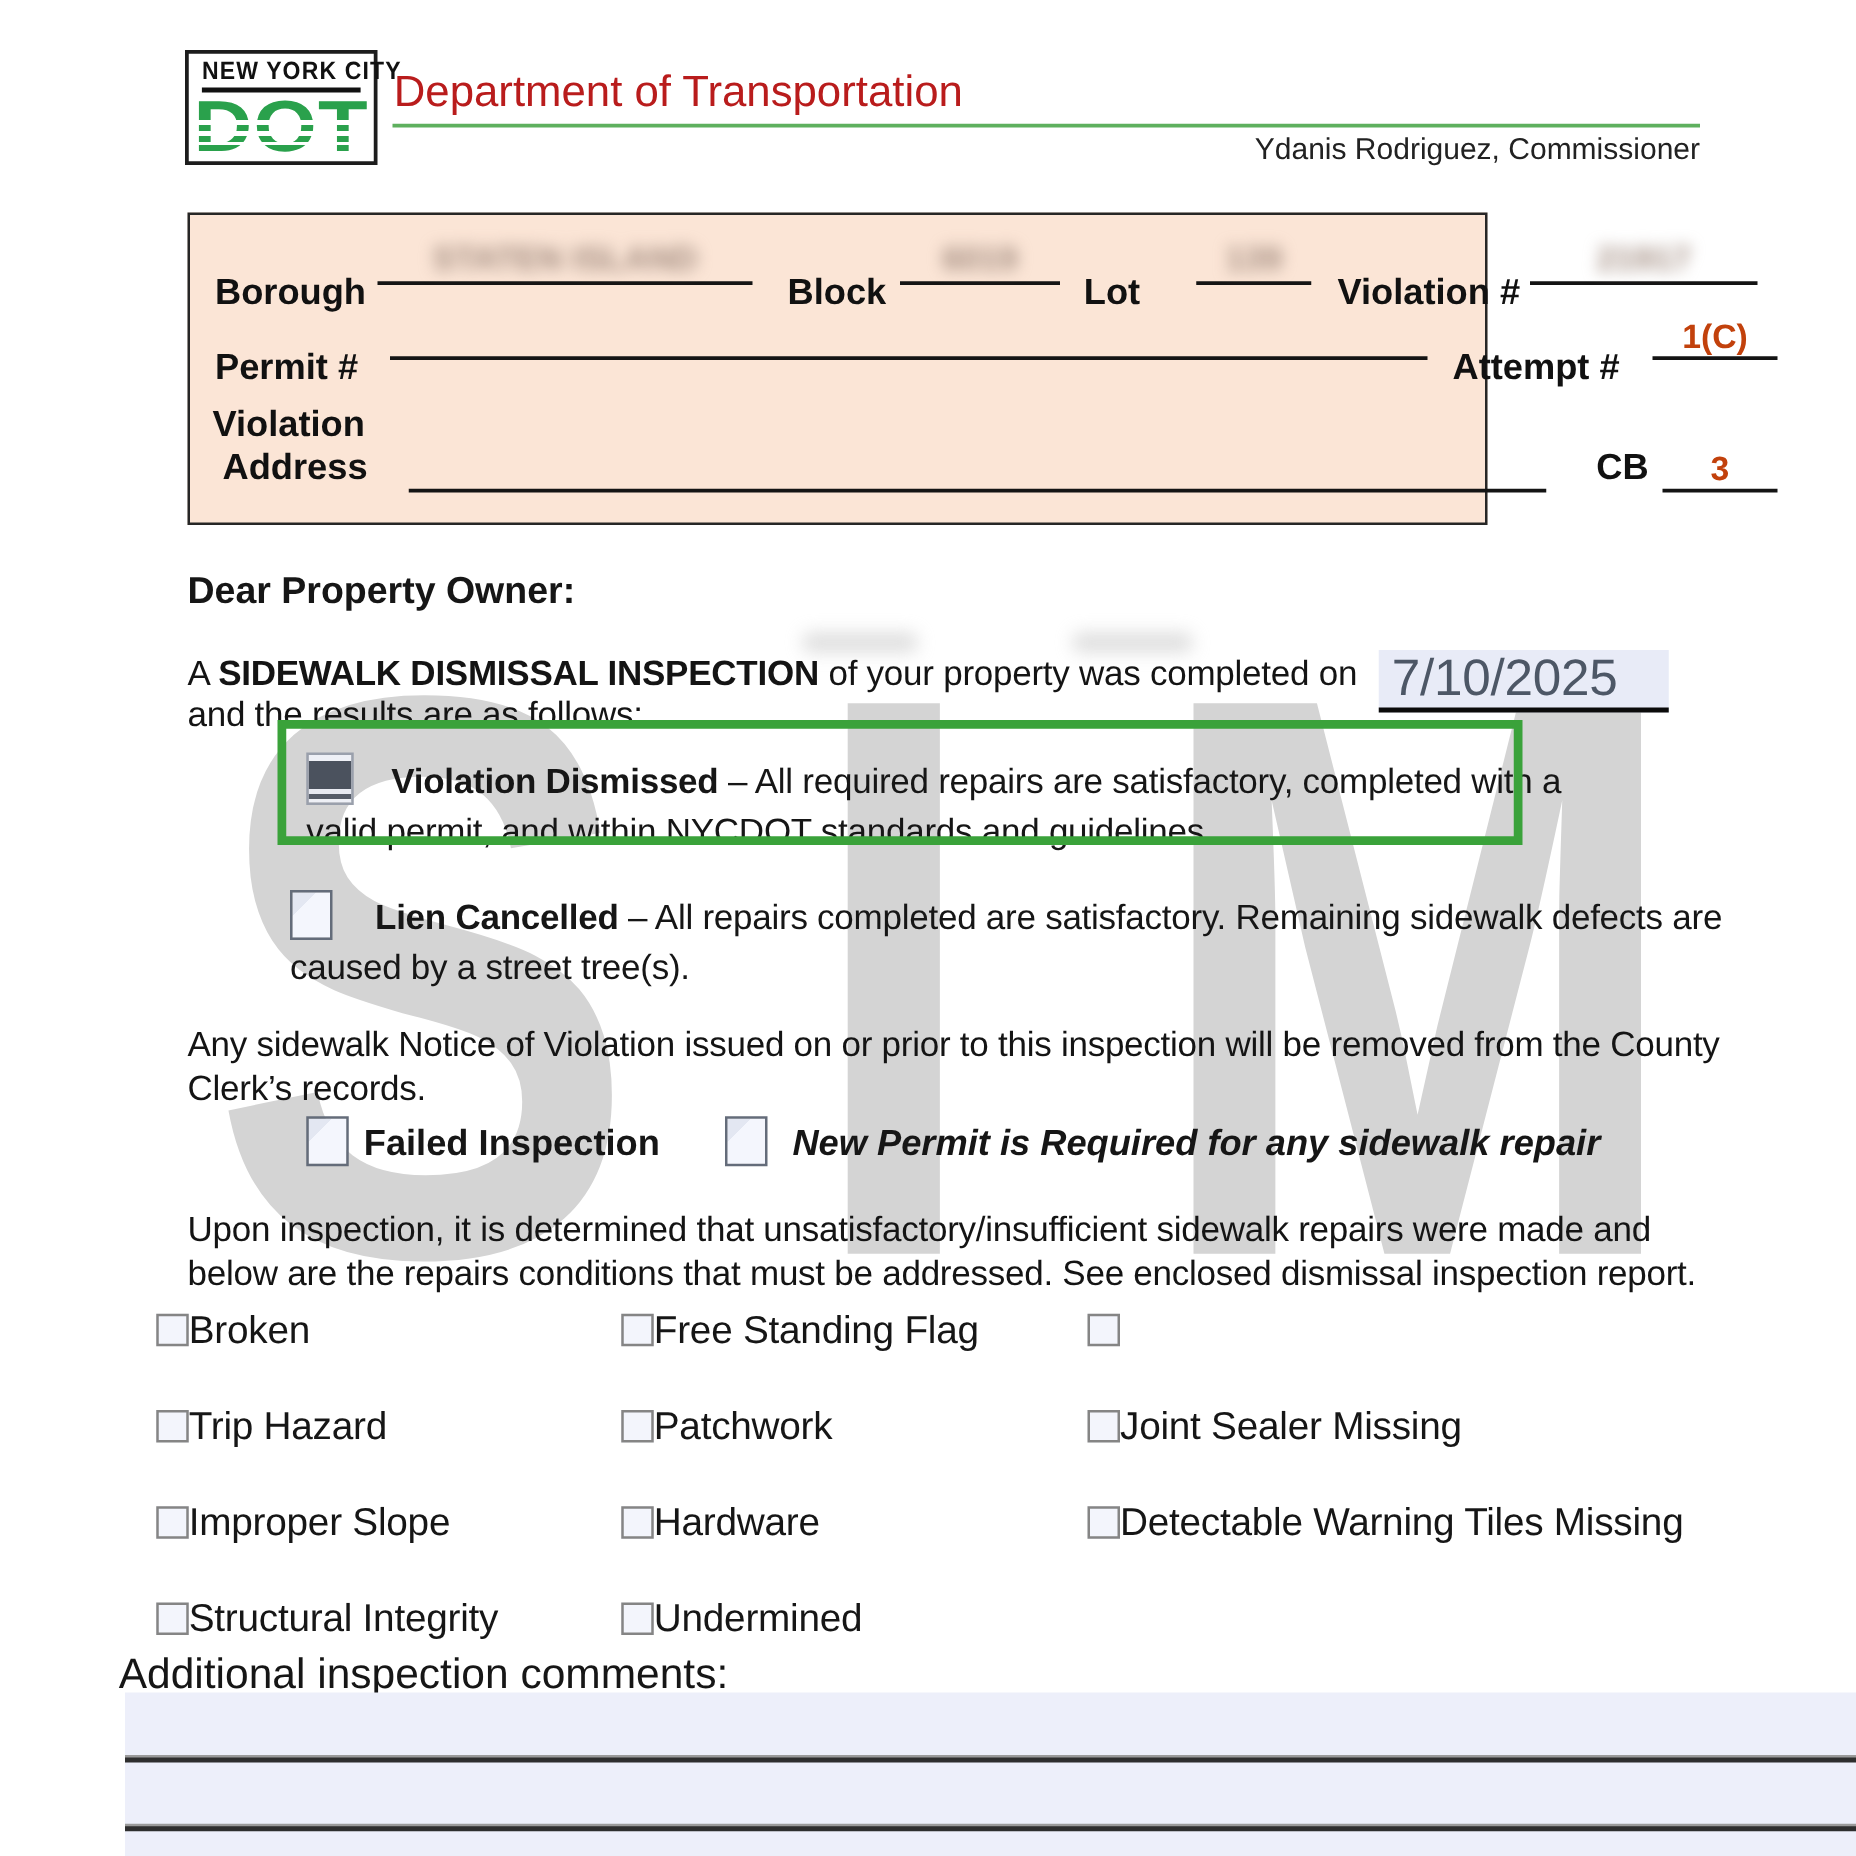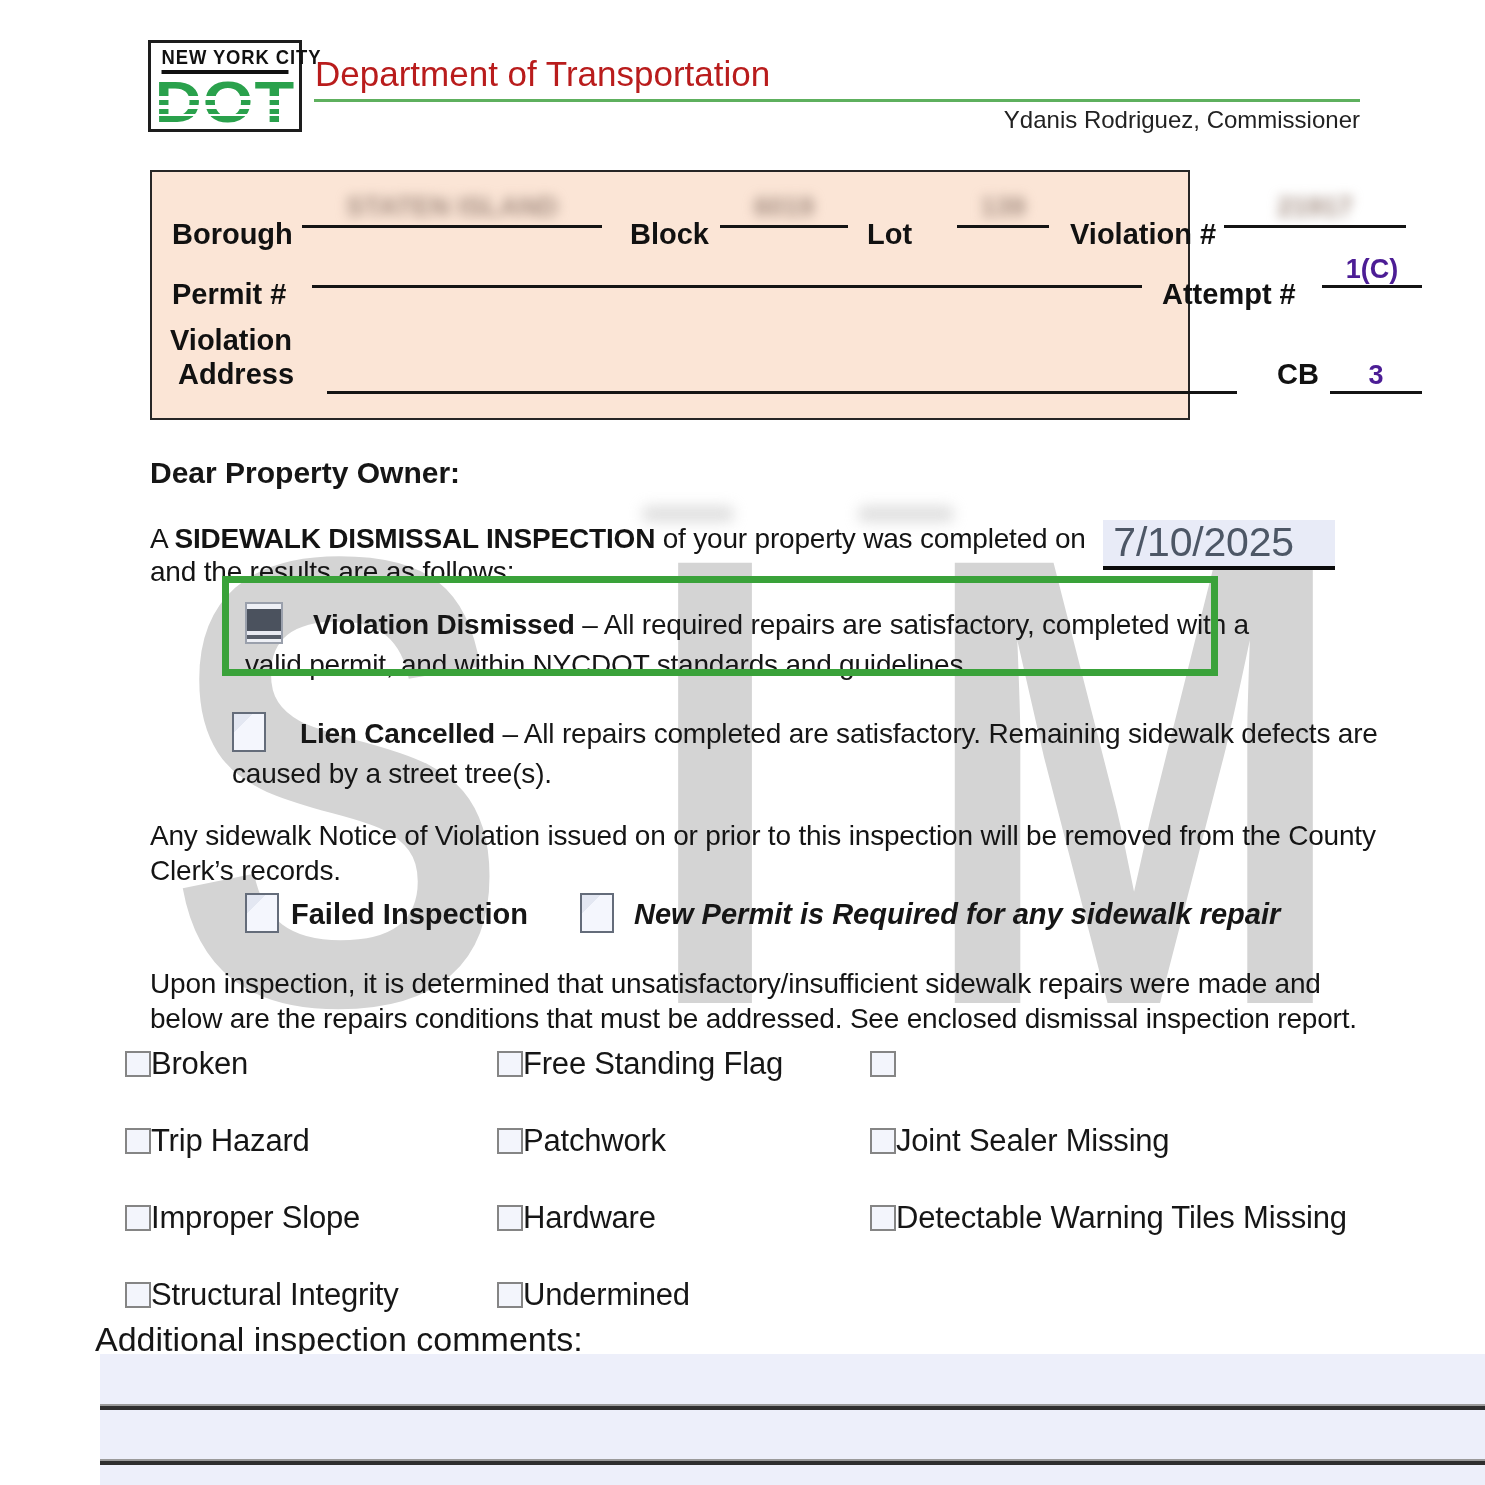--- a/index.html
+++ b/index.html
@@ -47,21 +47,21 @@
   #info-box {
     left:150px; top:170px; width:1040px; height:250px; z-index:1;
     background:#fbe5d6; border:2px solid #262626; font-size:29px;
   }
   #info-box .lbl { font-weight:bold; color:#111; white-space:nowrap; }
   .uline {
     position:absolute; border-bottom:3px solid #141414; height:40px;
     text-align:center; font-size:27px;
   }
   .blurval { filter:blur(6px); color:#a08a7e; font-weight:bold; display:inline-block; transform:translateY(4px); }
-  .fillval { font-weight:bold; color:#4c1d95; display:inline-block; transform:translateY(6px); }
+  .fillval { font-weight:bold; color:#c2410c; display:inline-block; transform:translateY(6px); }
 
   
   .par { font-size:28px; line-height:35px; letter-spacing:-0.2px; color:#141414; z-index:1; }
   #salutation { left:150px; top:456px; font-size:30px; font-weight:bold; z-index:1; }
   #intro-line1 { left:150px; top:520px; }
   #date-field {
     display:inline-block; min-width:232px; margin-left:10px; padding:0 10px 2px 10px;
     background:#e8ebf7; border-bottom:4px solid #0b0b0b;
     font-size:41px; color:#4d5766; line-height:44px; vertical-align:-8px; text-align:left;
   }

